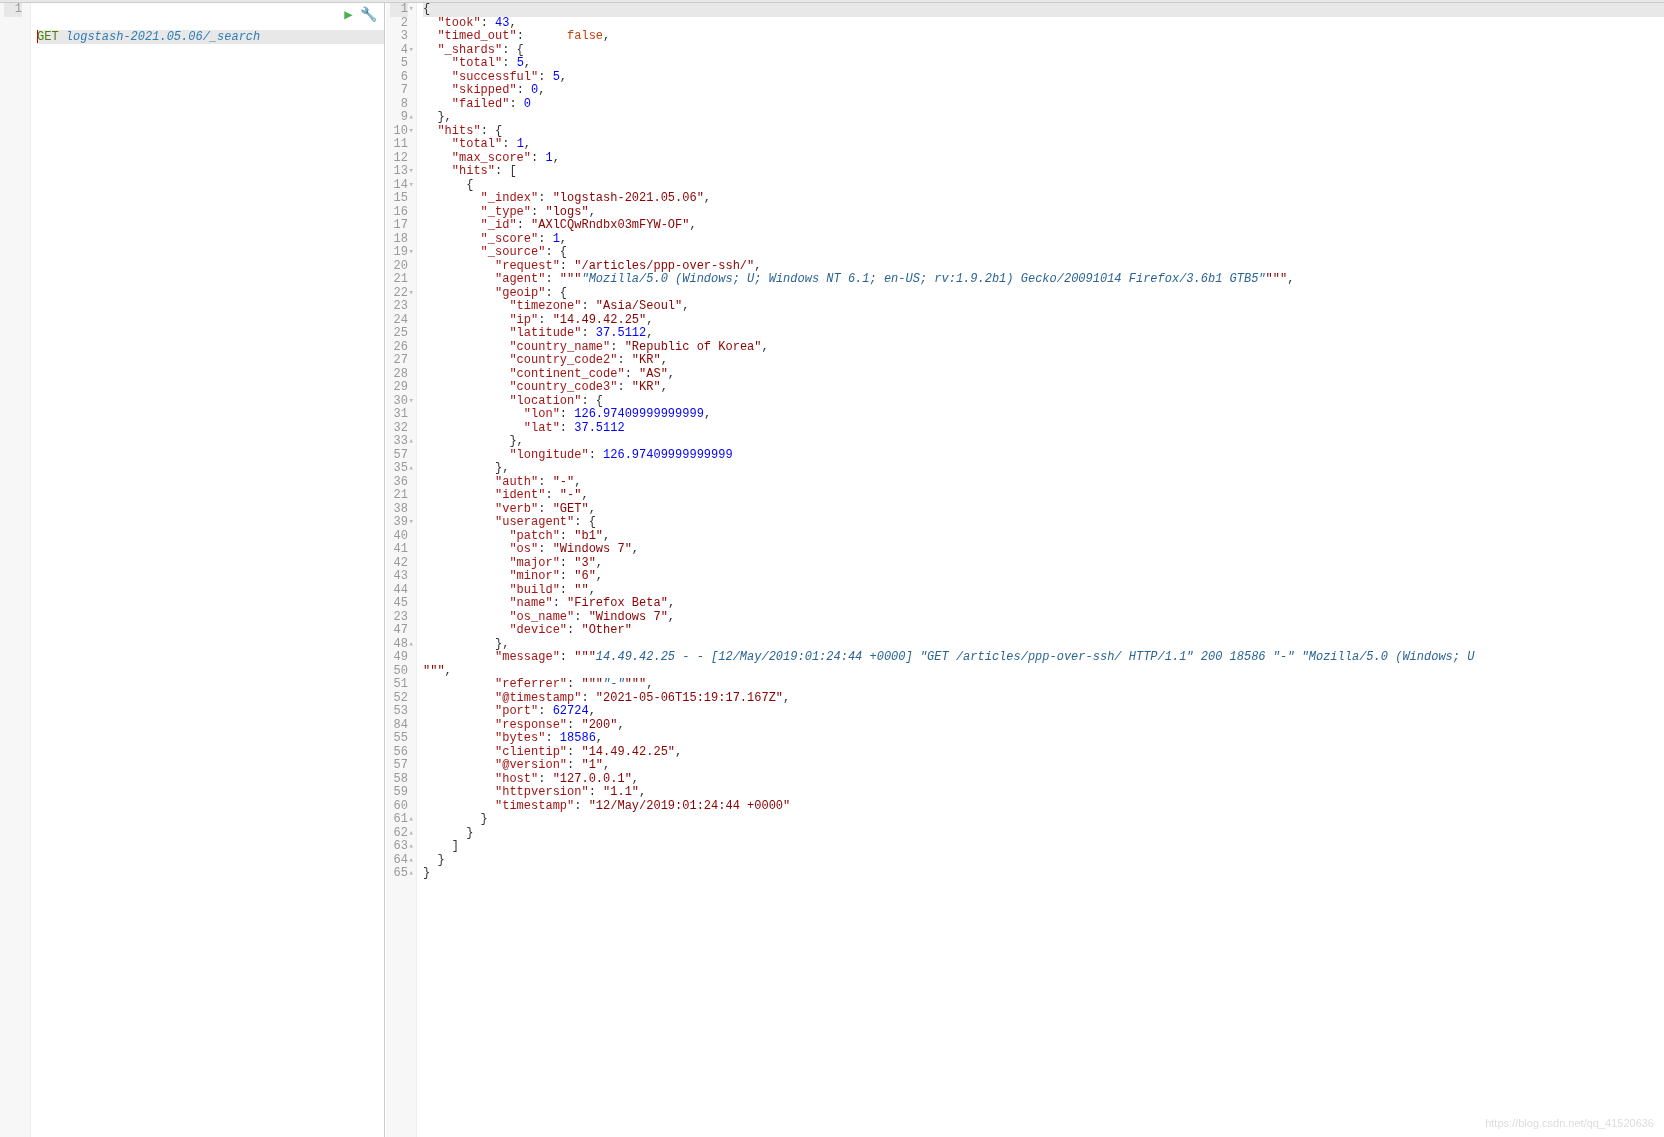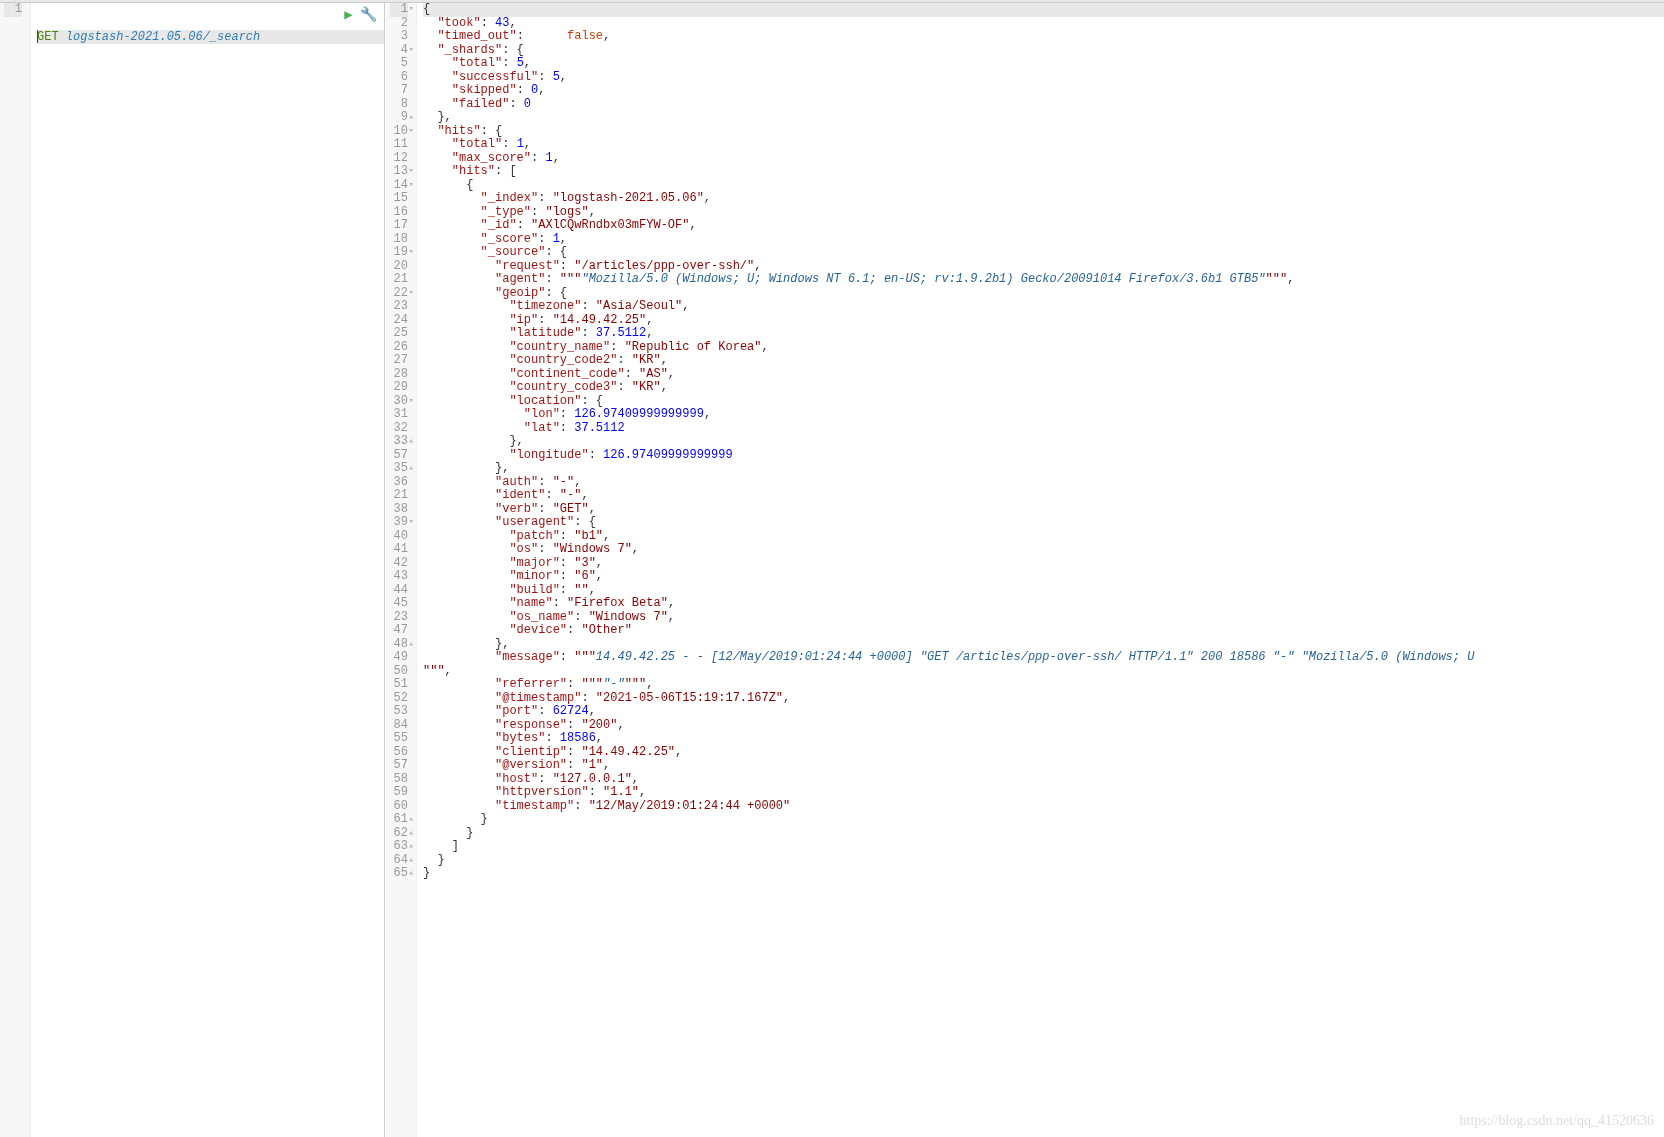--- a/index.html
+++ b/index.html
@@ -120,22 +120,22 @@
   top: 750px;
   color: #aaa;
   font-size: 10px;
   cursor: pointer;
 }
 .watermark {
   position: fixed;
   bottom: 8px;
   right: 10px;
   color: #ddd;
-  font-size: 14px;
-  font-family: Liberation Serif, serif;
+  font-size: 11px;
+  font-family: Liberation Sans, sans-serif;
   pointer-events: none;
 }
 </style>
 </head>
 <body>
 
 <div class="top-bar"></div>
 <div class="panels">
 
   <div class="panel panel-left">

